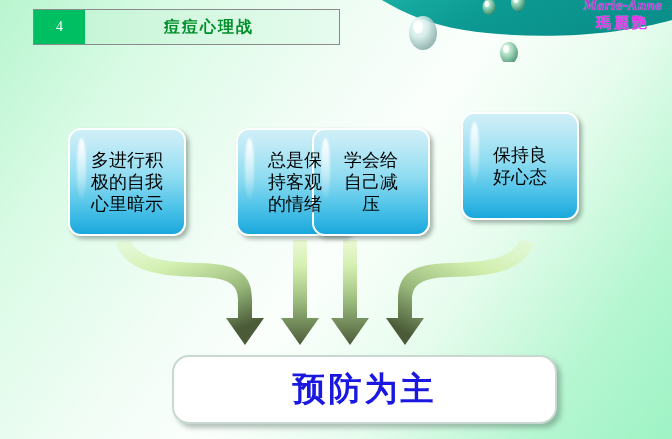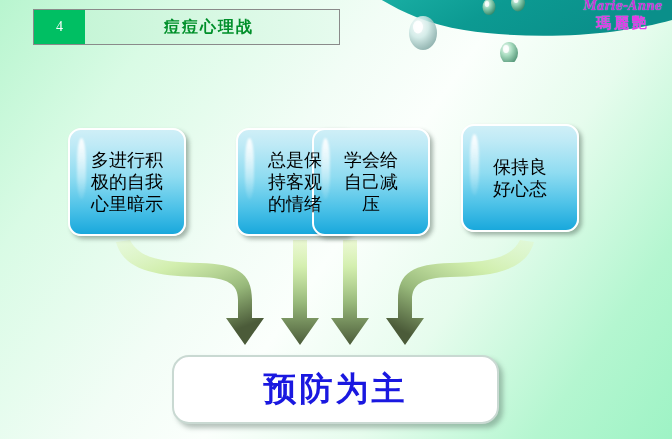--- a/index.html
+++ b/index.html
@@ -152,28 +152,28 @@
     font-size: 18px;
     line-height: 1.22;
     font-family: "DejaVu Sans", "Liberation Sans", sans-serif;
     padding: 0 4px;
     white-space: pre-line;
   }
 
   #box-1 { left: 68px;  top: 128px; width: 118px; height: 108px; justify-content: center; }
   #box-2 { left: 199px; top: 128px; width: 118px; height: 108px; margin-left: 37px; }
   #box-3 { left: 312px; top: 128px; width: 118px; height: 108px; }
-  #box-4 { left: 461px; top: 124px; width: 118px; height: 108px; }
+  #box-4 { left: 461px; top: 112px; width: 118px; height: 108px; }
 
   
   #result-box {
     position: absolute;
     left: 172px;
     top: 355px;
-    width: 327px;
+    width: 385px;
     height: 69px;
     box-sizing: border-box;
     border: 2px solid #c9d9d2;
     border-radius: 17px;
     background: #ffffff;
     box-shadow: 4px 4px 5px rgba(70,95,85,0.38);
     display: flex;
     align-items: center;
     justify-content: center;
     text-align: center;

